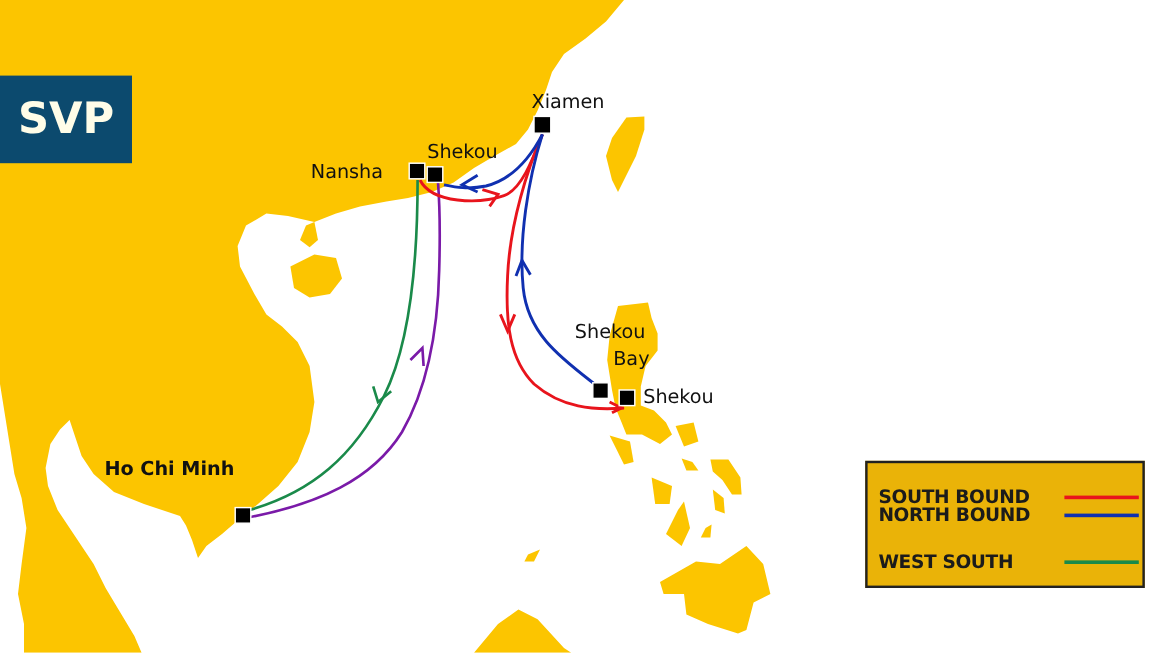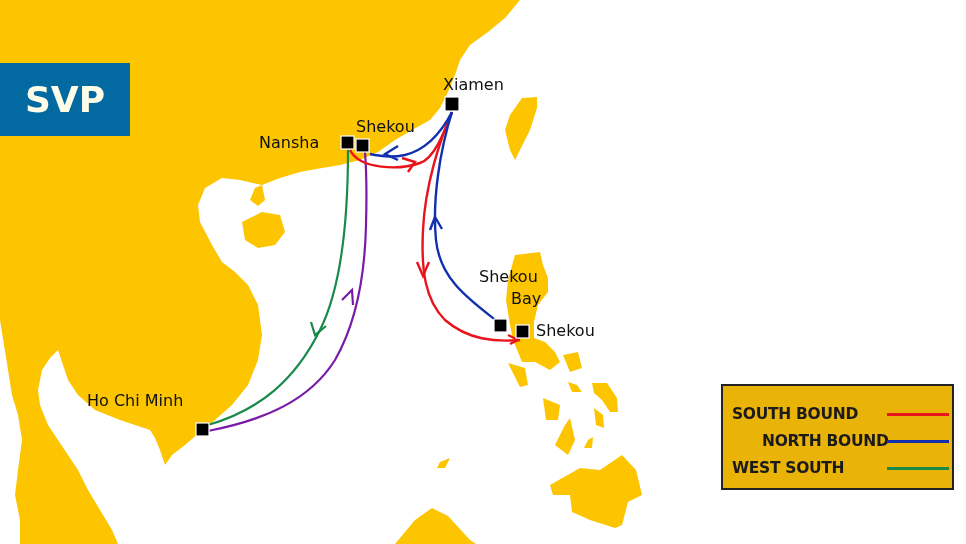--- a/index.html
+++ b/index.html
@@ -1,18 +1,18 @@
 <!DOCTYPE html>
 <html><head>
 <meta charset="utf-8">
 <style>
   html,body{margin:0;padding:0;}
   body{width:966px;height:544px;overflow:hidden;background:#ffffff;position:relative;font-family:"DejaVu Sans","Liberation Sans",sans-serif;}
   #map{position:absolute;left:0;top:0;width:966px;height:544px;}
-  .badge{position:absolute;left:0;top:63px;width:130px;height:73px;background:#0369a1;color:#fffde8;font-family:"DejaVu Sans",sans-serif;font-weight:bold;font-size:36px;display:flex;align-items:center;justify-content:center;letter-spacing:0px;}
+  .badge{position:absolute;left:0;top:63px;width:110px;height:73px;background:#0c4a6e;color:#fffde8;font-family:"DejaVu Sans",sans-serif;font-weight:bold;font-size:36px;display:flex;align-items:center;justify-content:center;letter-spacing:0px;}
   .port-label{position:absolute;font-family:"DejaVu Sans",sans-serif;font-size:16px;color:#111;line-height:21px;white-space:nowrap;}
   .legend{position:absolute;left:721px;top:384px;width:233px;height:106px;border:2px solid #222;background:#eab308;box-sizing:border-box;text-decoration:underline;}
   .legend-row{position:absolute;left:9px;height:22px;display:flex;align-items:center;width:215px;}
   .legend-label{font-family:"DejaVu Sans",sans-serif;font-weight:bold;font-size:15.5px;color:#1b1b1b;width:155px;white-space:nowrap;letter-spacing:-0.3px;}
   .legend-line{position:absolute;left:155px;width:62px;height:3px;top:10px;}
 </style>
 </head>
 <body>
 
 <svg id="map" viewBox="0 0 966 544" xmlns="http://www.w3.org/2000/svg">
@@ -79,28 +79,28 @@
 </svg>
 
 <div class="badge">SVP</div>
 
 <div class="port-label" style="left:443px;top:74px;">Xiamen</div>
 <div class="port-label" style="left:356px;top:116px;">Shekou</div>
 <div class="port-label" style="left:259px;top:132px;">Nansha</div>
 <div class="port-label" style="left:479px;top:266px;">Shekou</div>
 <div class="port-label" style="left:479px;top:288px;margin-left:32px;">Bay</div>
 <div class="port-label" style="left:536px;top:320px;">Shekou</div>
-<div class="port-label" style="left:87px;top:390px;">Ho Chi Minh</div>
+<div class="port-label" style="left:87px;top:380px;font-weight:bold;">Ho Chi Minh</div>
 
 <div class="legend">
   <div class="legend-row" style="top:17px;">
     <span class="legend-label">SOUTH BOUND</span>
     <span class="legend-line" style="background:#e8141c;"></span>
   </div>
-  <div class="legend-row" style="top:44px;justify-content:center;">
+  <div class="legend-row" style="top:32px;">
     <span class="legend-label">NORTH BOUND</span>
     <span class="legend-line" style="background:#1030b0;"></span>
   </div>
   <div class="legend-row" style="top:71px;">
     <span class="legend-label">WEST SOUTH</span>
     <span class="legend-line" style="background:#1a8a4a;"></span>
   </div>
 </div>
 
 </body></html>

